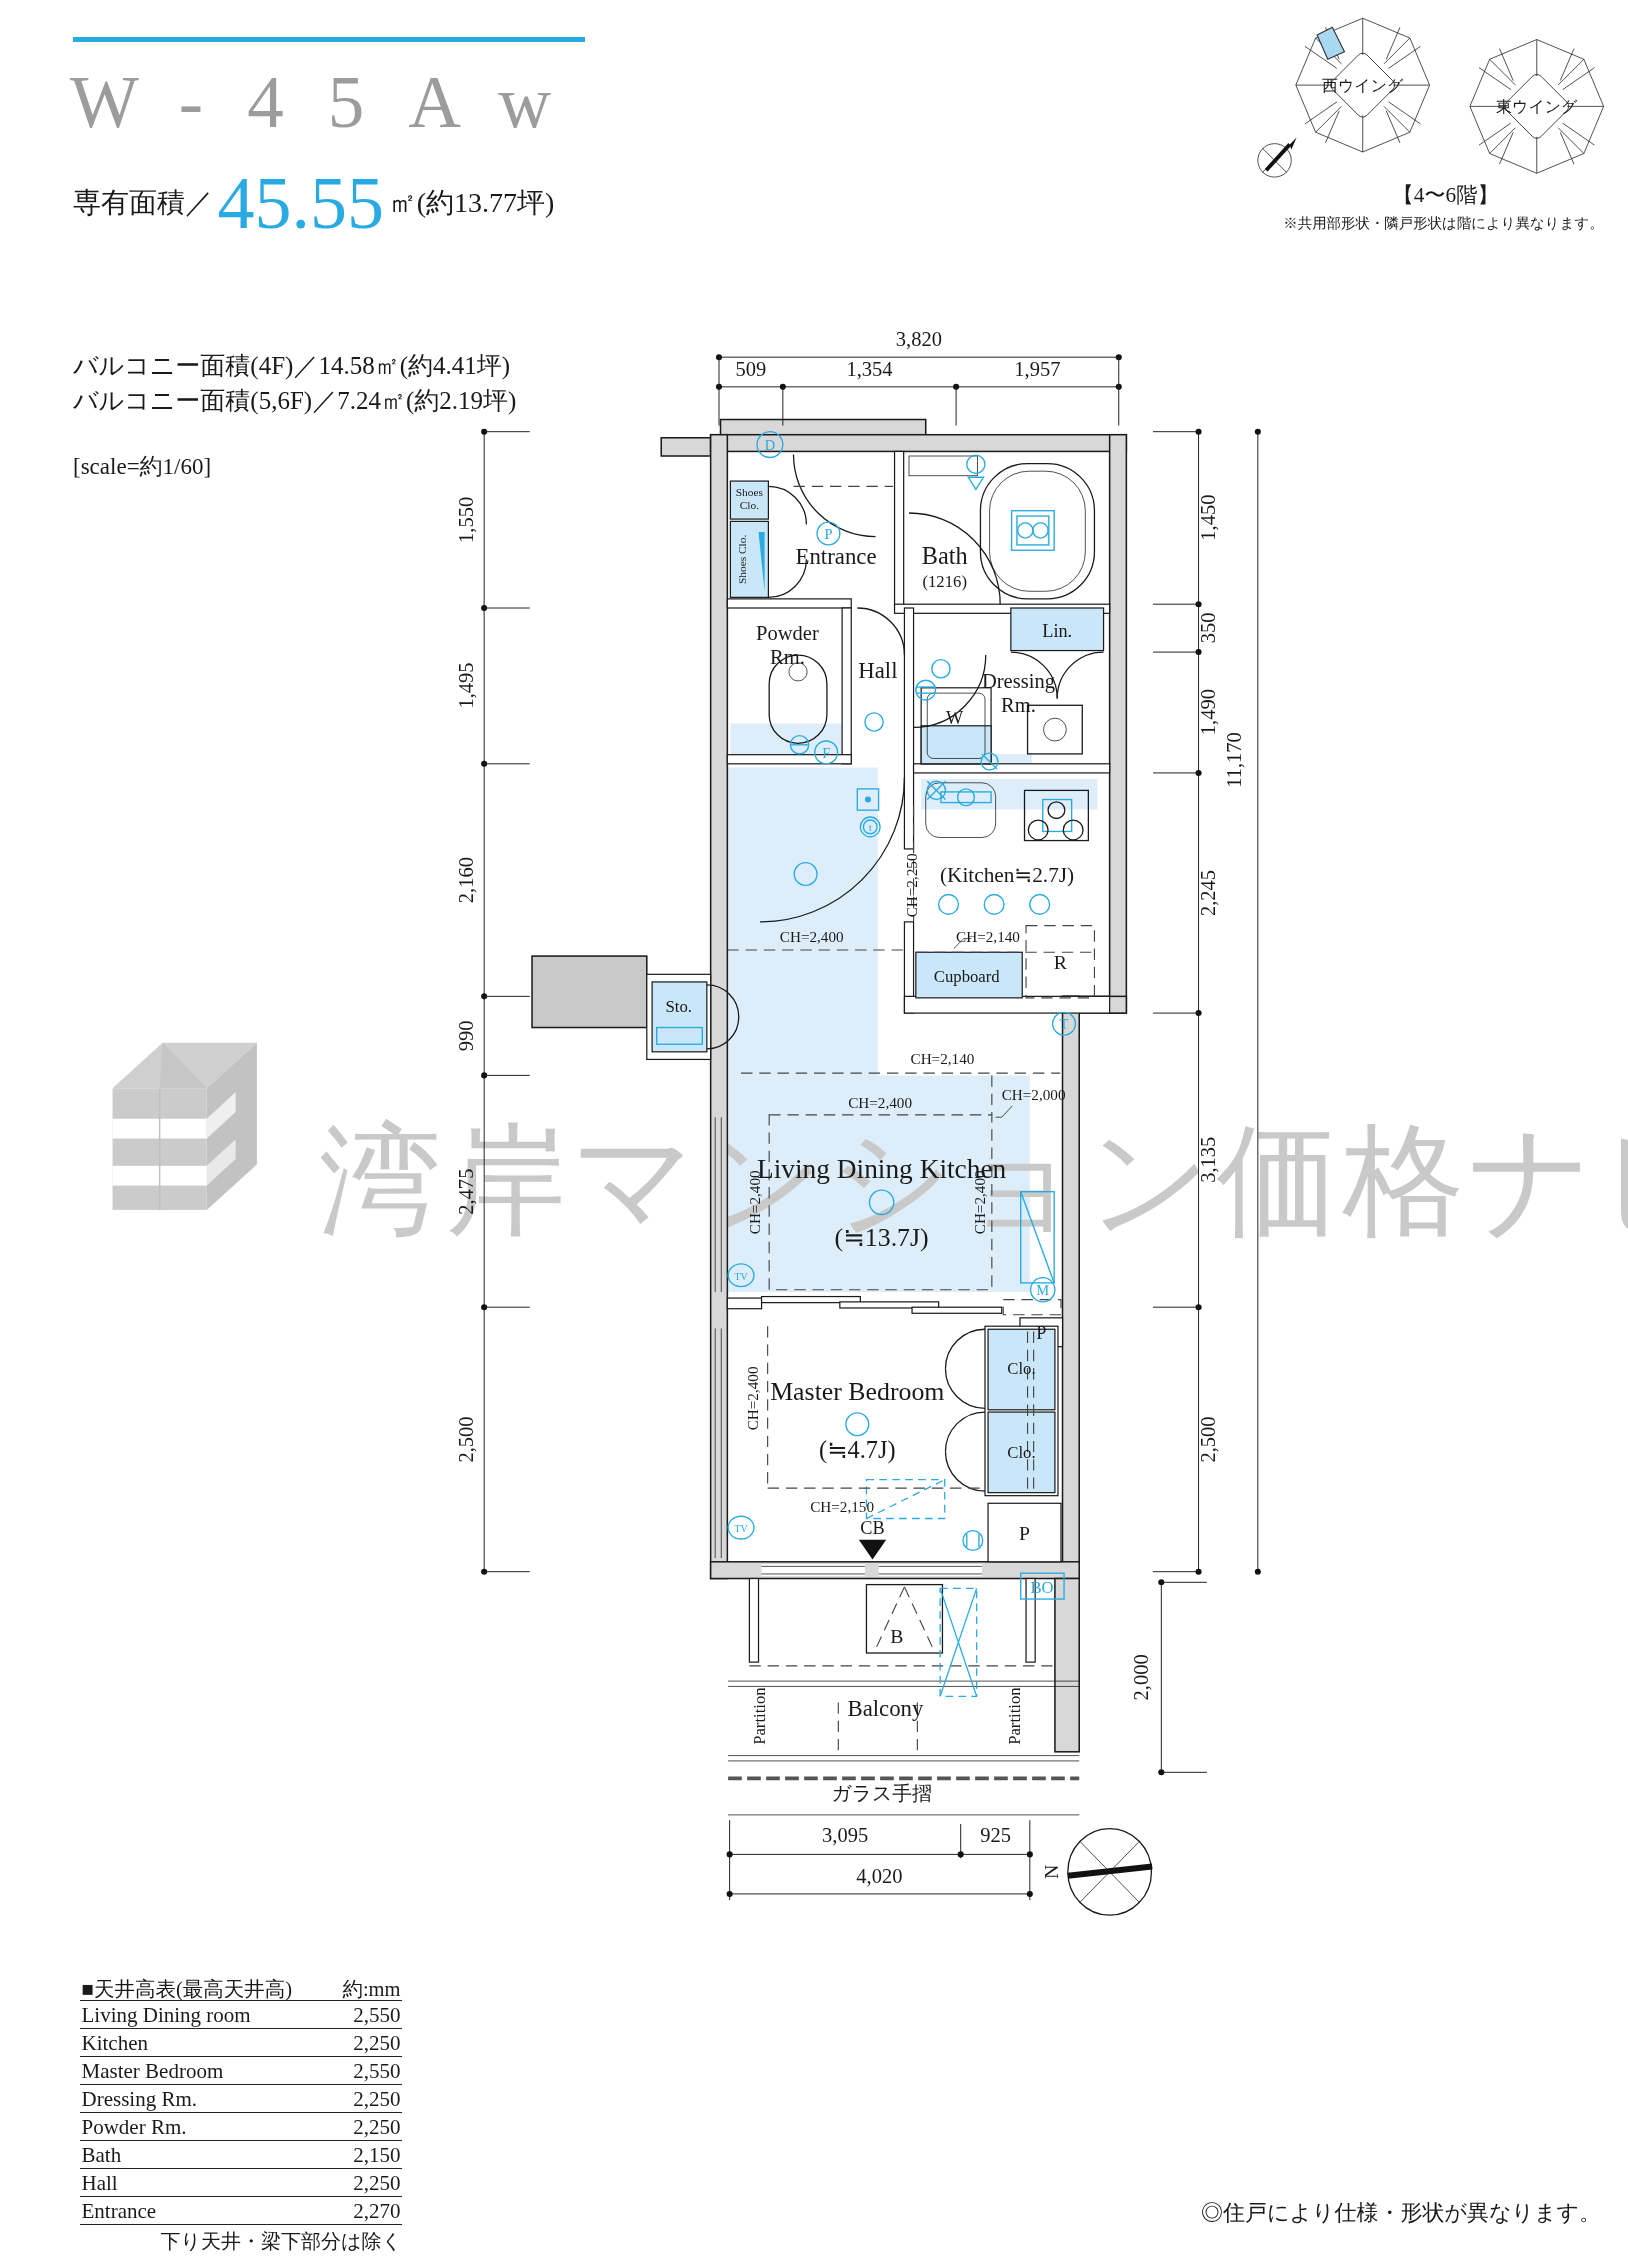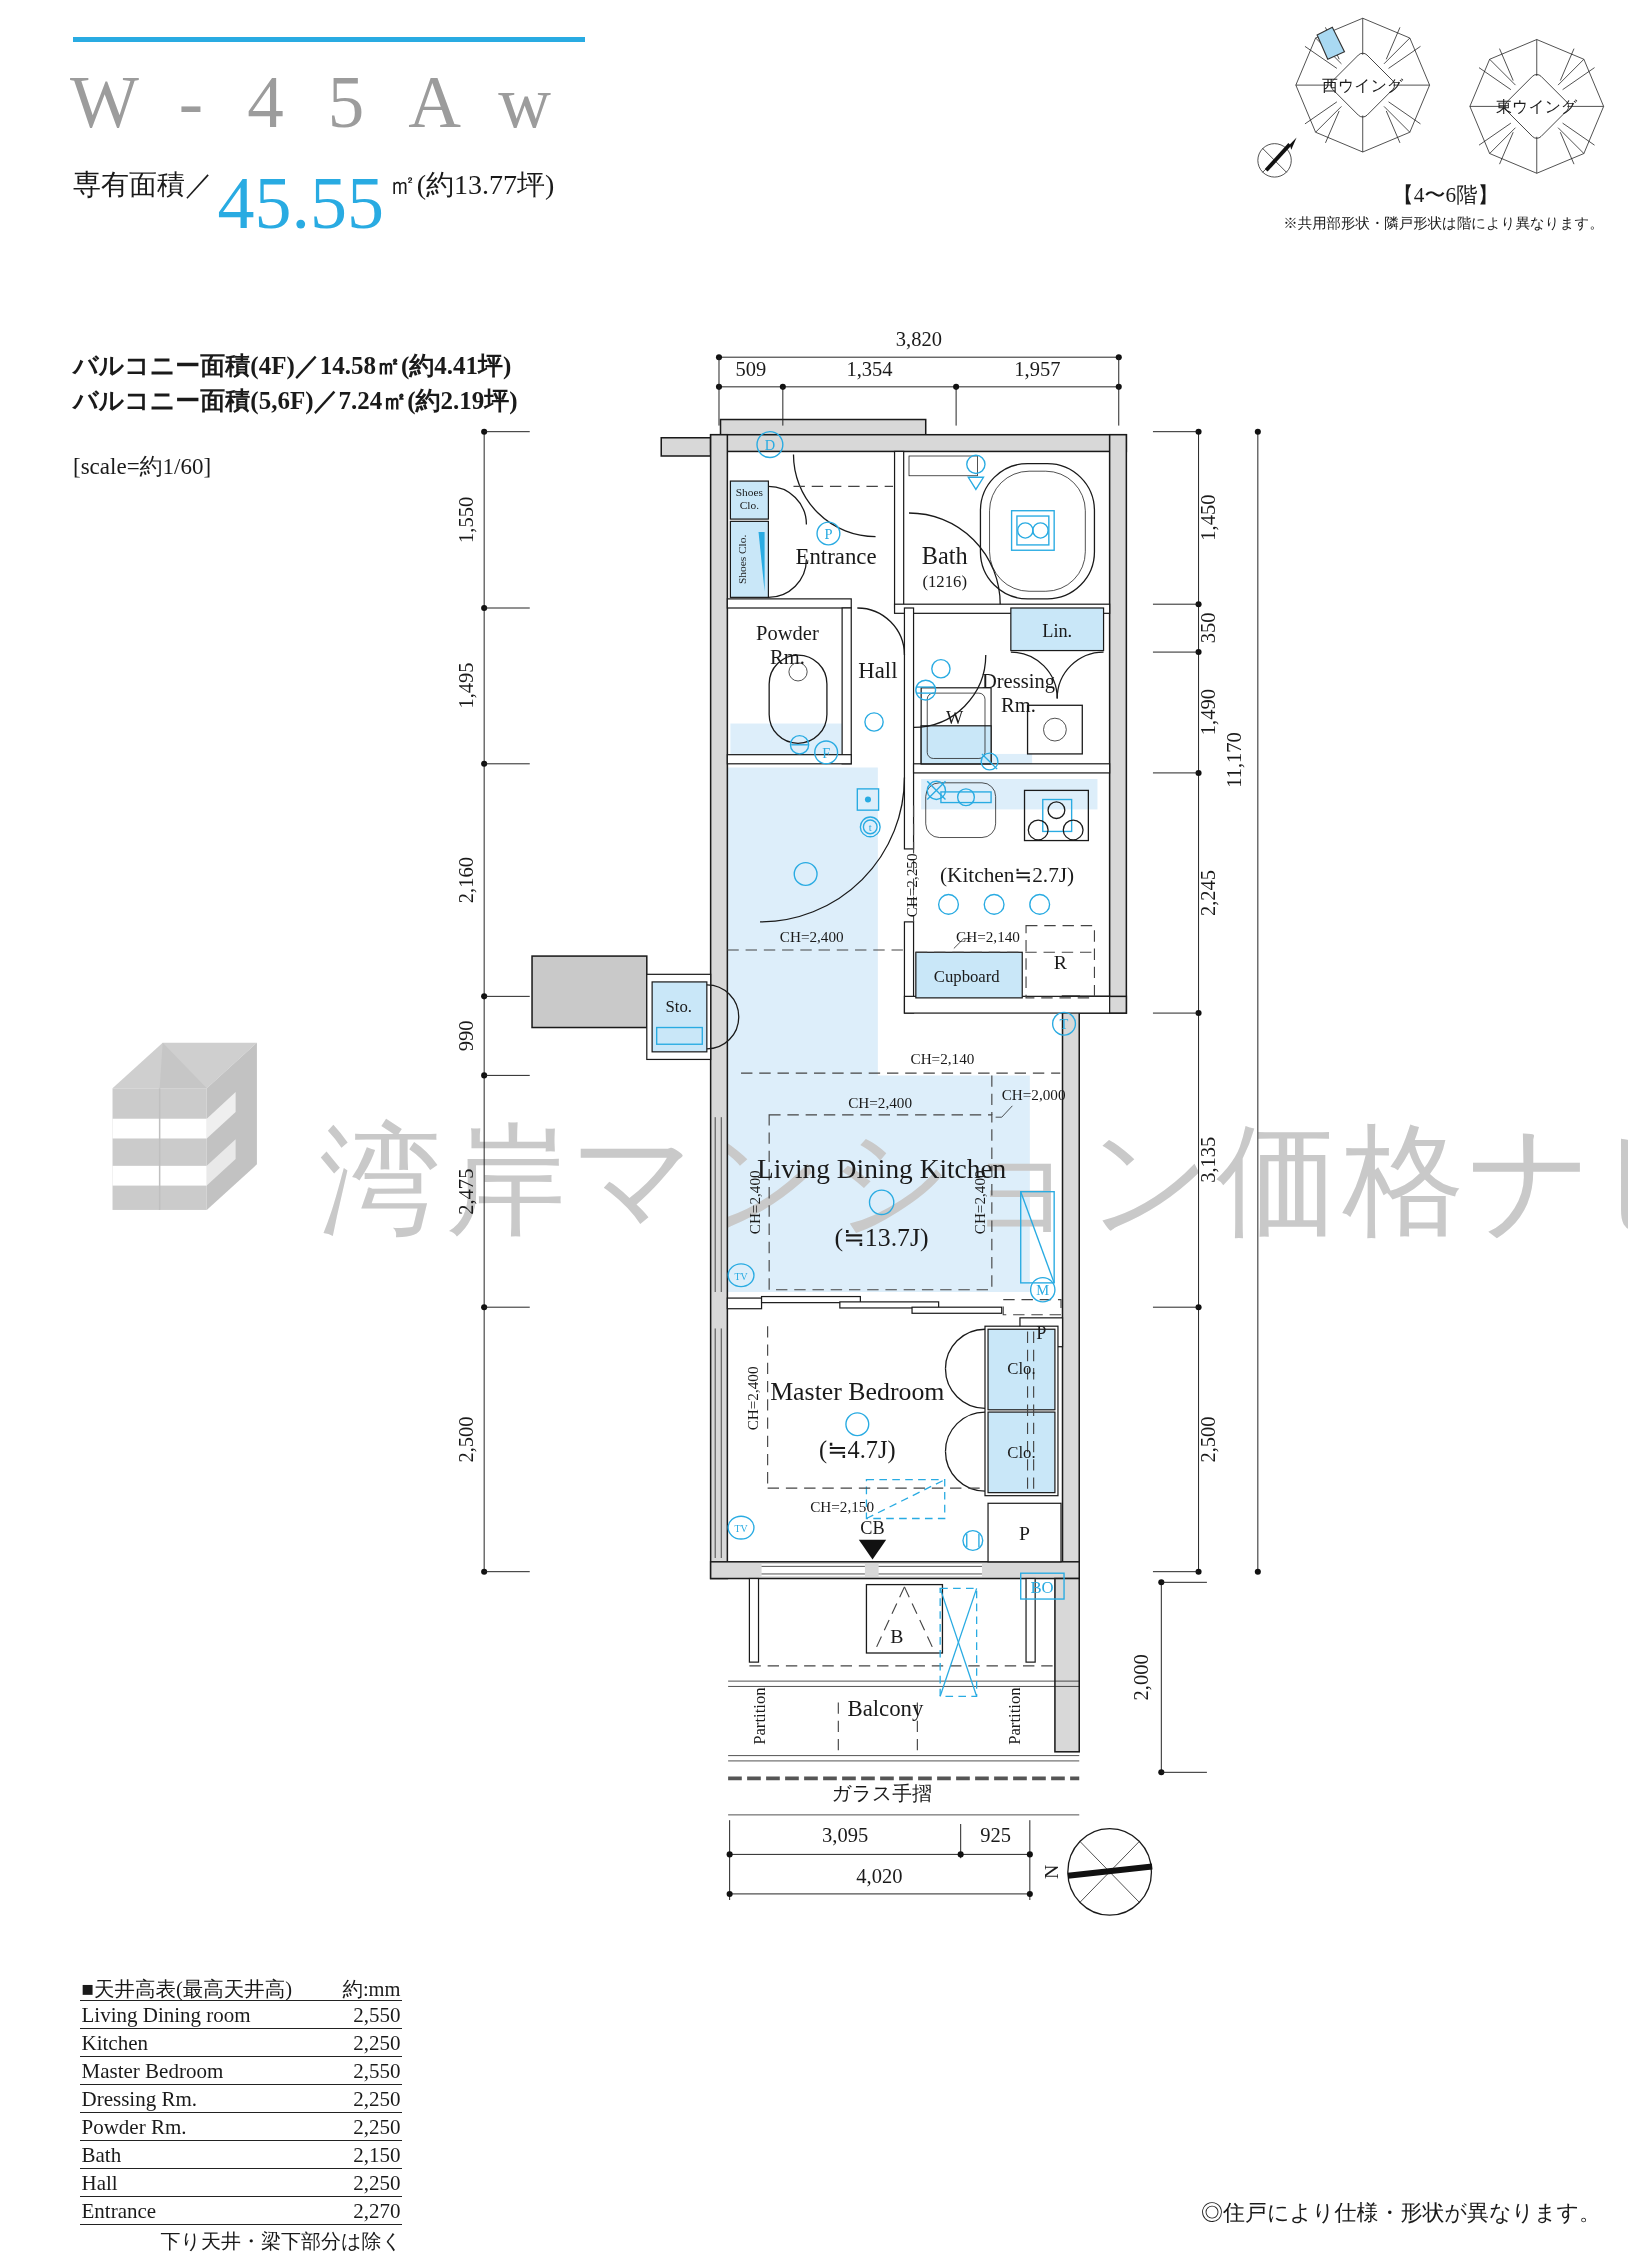--- a/index.html
+++ b/index.html
@@ -2,26 +2,26 @@
 <html style="font-size:12px"><head>
 <meta charset="utf-8">
 <style>
   html,body{margin:0;padding:0;background:#ffffff;}
   .canvas{position:relative;width:1628px;height:2261px;background:#fff;overflow:hidden;
           font-family:"Liberation Serif",serif;color:#1a1a1a;}
   .abs{position:absolute;}
   
   .accent-bar{left:73px;top:37px;width:512px;height:5.3px;background:#29abe2;}
   .unit-code{left:70px;top:61px;font-size:73px;color:#9c9c9c;letter-spacing:44px;white-space:nowrap;}
-  .area-line{left:73px;top:166px;display:flex;align-items:flex-start;white-space:nowrap;}
+  .area-line{left:73px;top:166px;display:flex;align-items:center;white-space:nowrap;}
   .area-prefix{font-size:28px;}
   .area-value{font-size:74px;color:#29abe2;line-height:1;margin:0 4.6px;}
   .area-tsubo{font-size:28px;}
   .ldk-line{left:73px;top:257px;font-size:61px;letter-spacing:97px;white-space:nowrap;}
-  .balcony-lines{left:73px;top:348px;font-size:25px;line-height:35px;white-space:nowrap;font-weight:bold;}
+  .balcony-lines{left:73px;top:348px;font-size:25px;line-height:35px;white-space:nowrap;}
   .scale-note{left:73px;top:451px;font-size:23px;}
   
   .ctable{left:80px;top:1973px;width:322px;font-size:21px;}
   .ctable .trow{display:flex;justify-content:space-between;align-items:baseline;
                 border-bottom:1.5px solid #222;padding:2.3px 1.5px 1.5px 1.5px;height:28px;box-sizing:border-box;}
   .ctable .thead{font-size:20.5px;}
   .ctable .tfoot{text-align:right;font-size:20px;padding-top:3px;}
   
   .footer-note{right:27px;top:2198px;font-size:22px;white-space:nowrap;}
   

